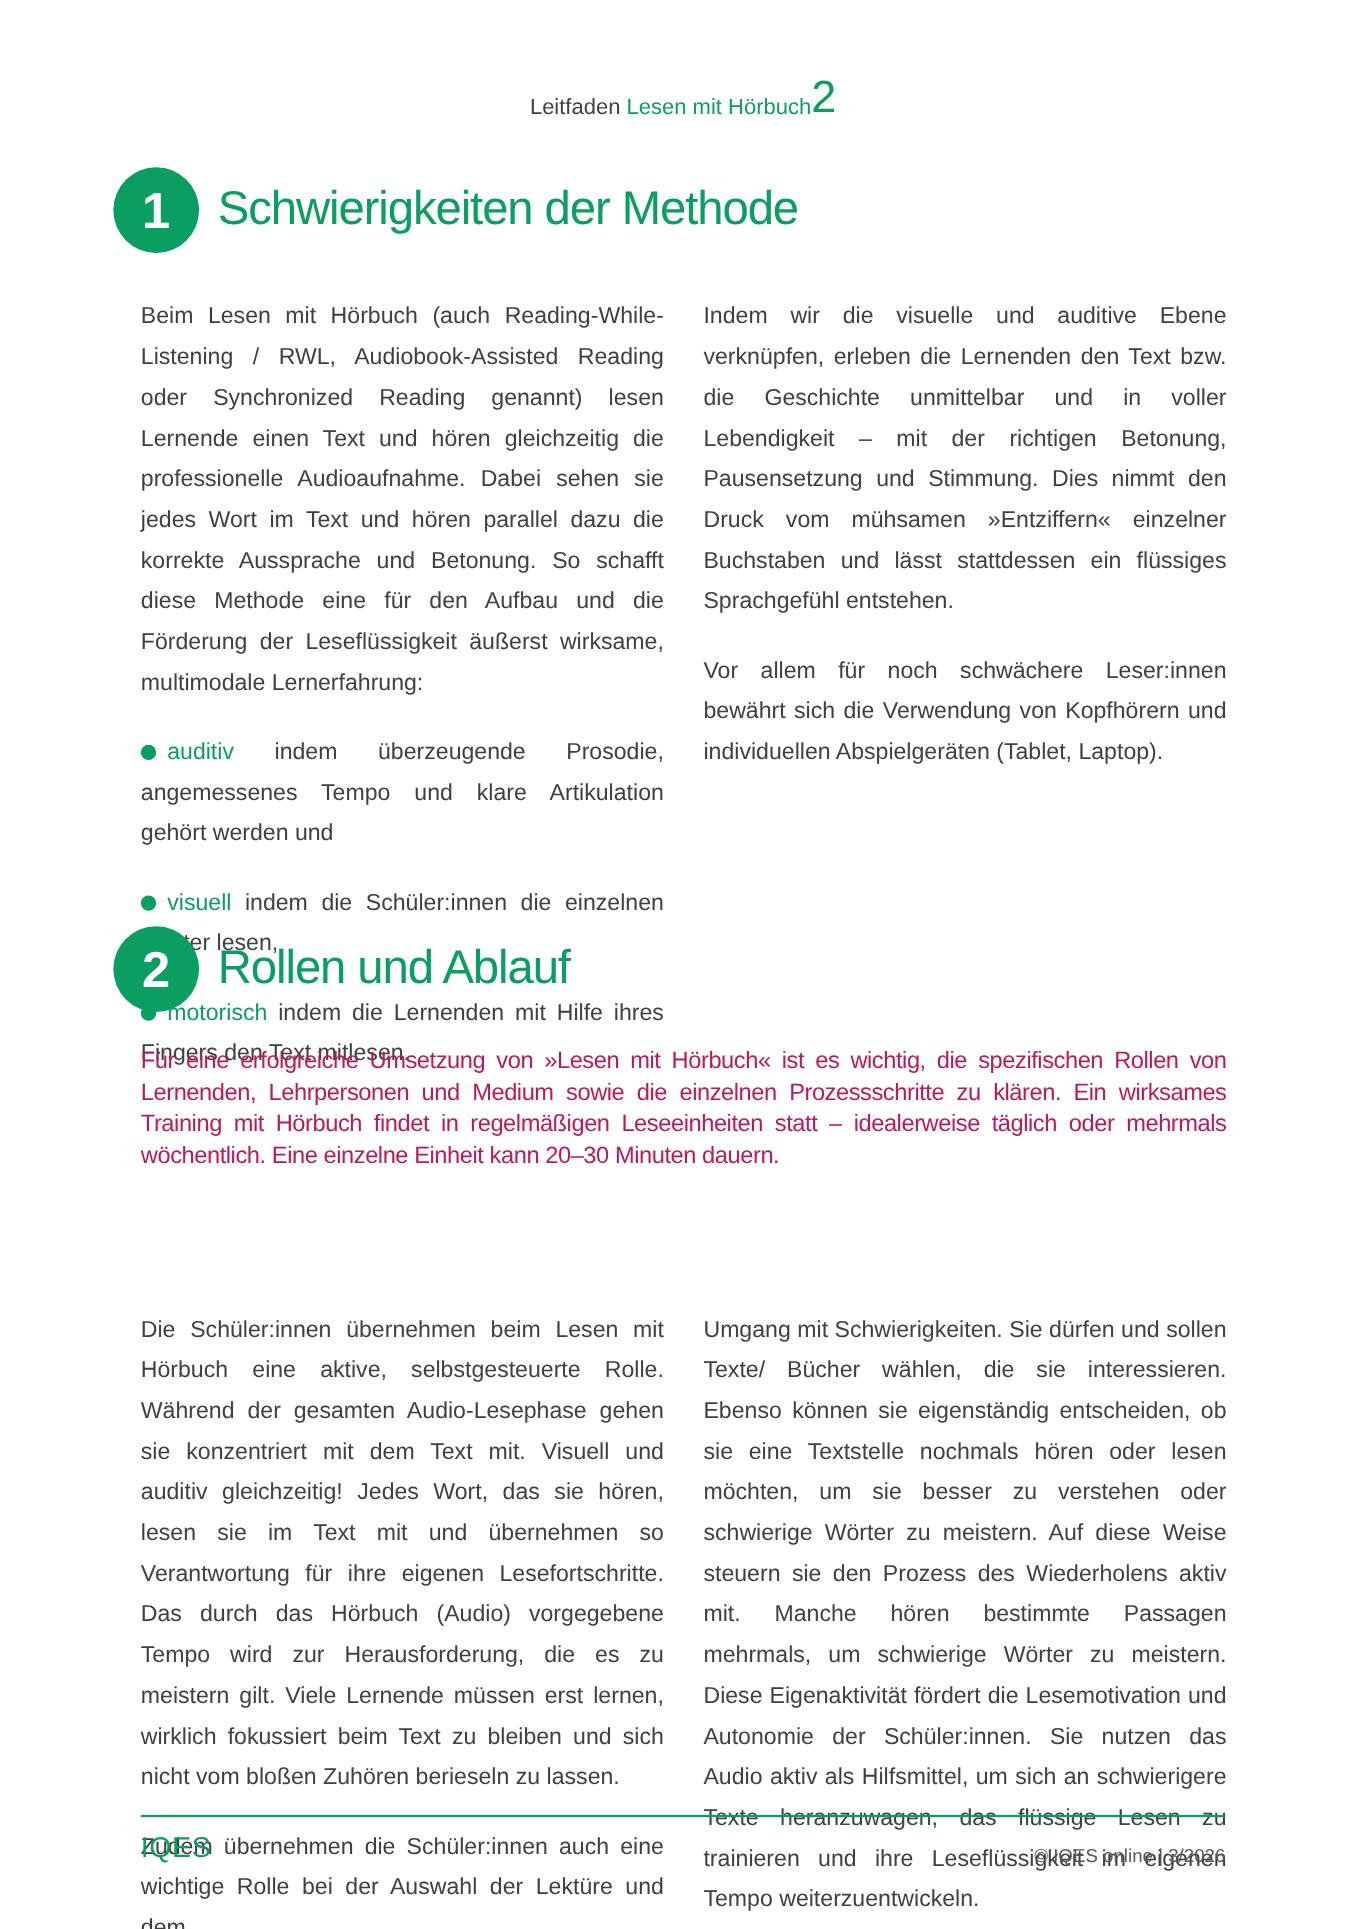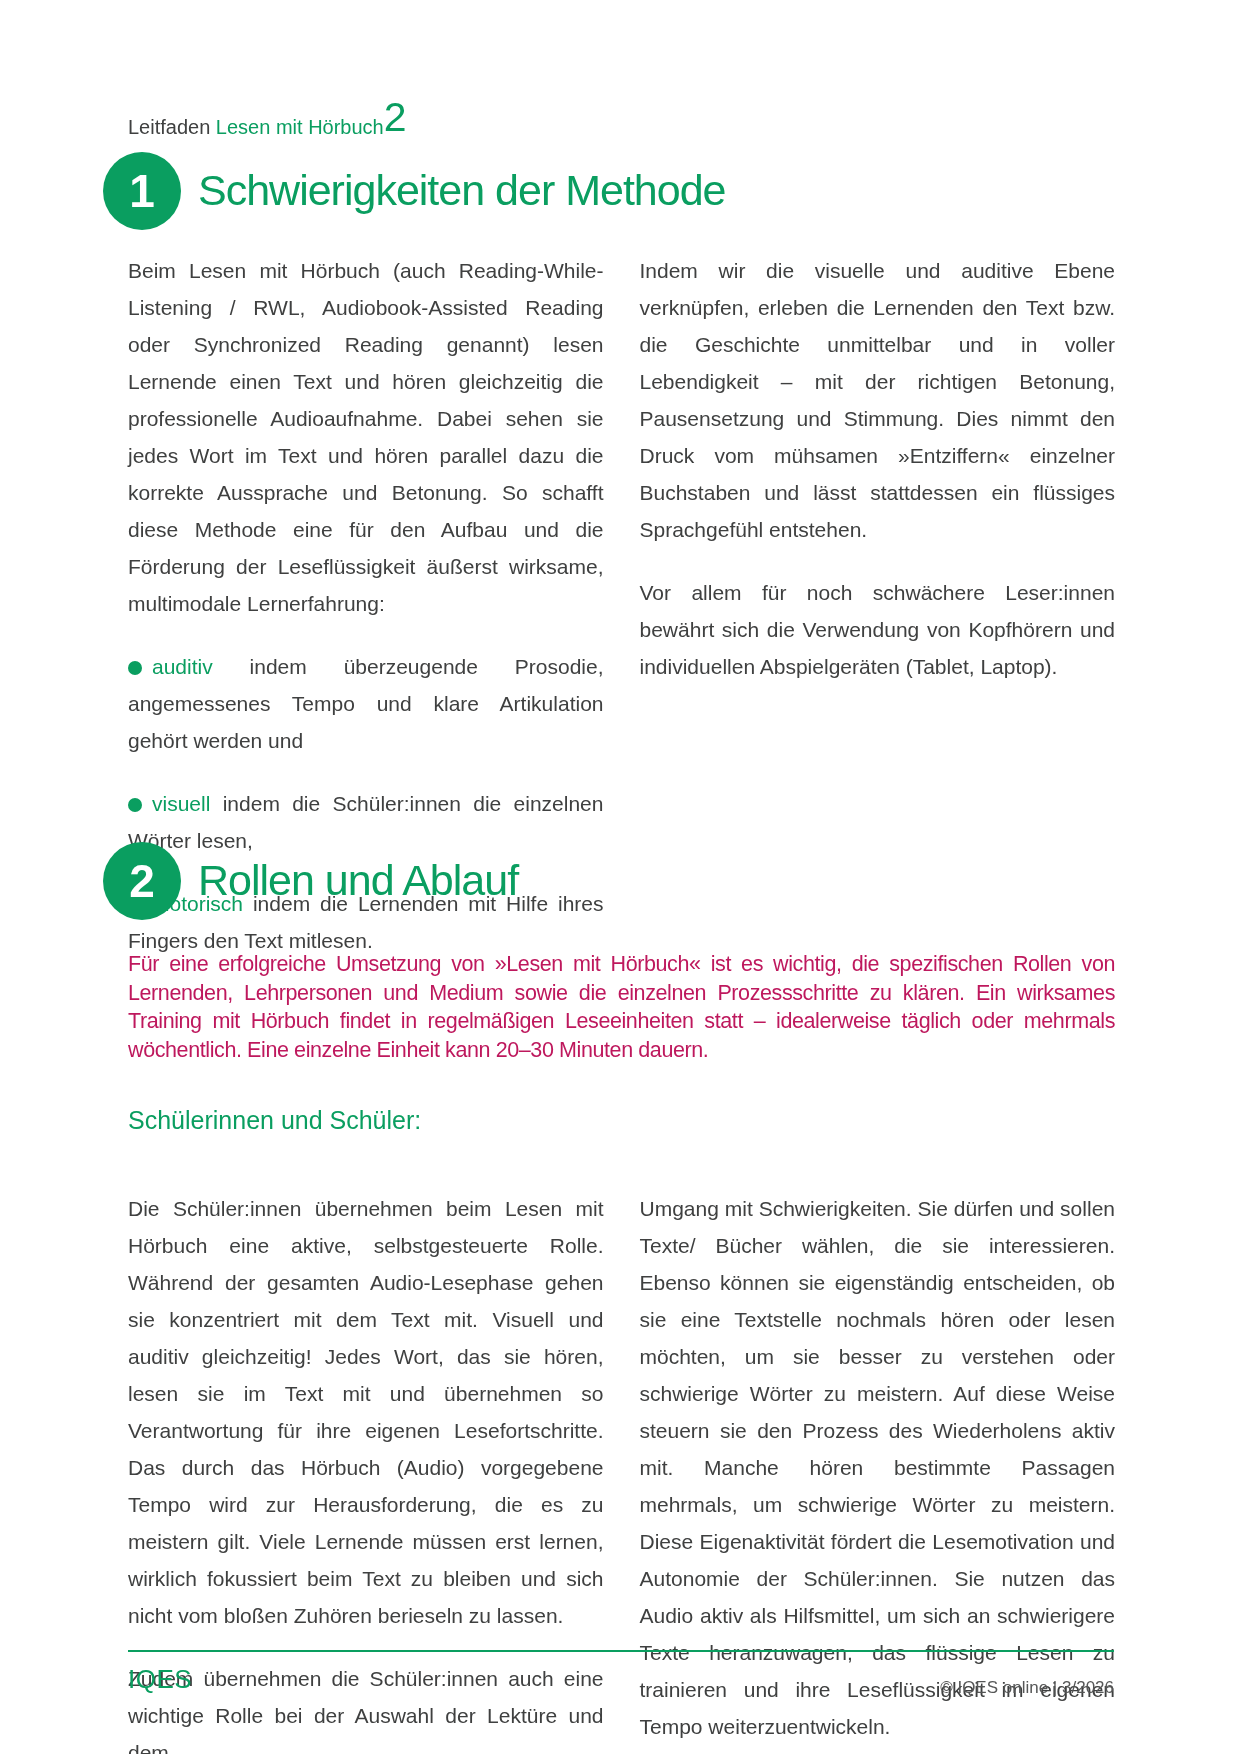--- a/index.html
+++ b/index.html
@@ -8,21 +8,21 @@
     position:relative;
     width:1240px; height:1754px;
     background:#ffffff;
     font-family:"Liberation Sans","DejaVu Sans",sans-serif;
     color:#3f4040;
     overflow:hidden;
   }
   
   .header {
     position:absolute; top:68px; left:128px; right:126px;
-    display:flex; justify-content:flex-start; align-items:flex-end;margin-top:29px;
+    display:flex; justify-content:center; align-items:flex-end;
   }
   .header .doc-label { font-size:20px; line-height:1.1; color:#3f4040; }
   .header .doc-label .green { color:#0a9e60; }
   .header .page-number { font-size:41px; line-height:1; color:#0a9e60; font-weight:400; }
 
   
   .section-heading {
     position:absolute; left:103px; right:126px;
     display:flex; align-items:center; gap:17px;
   }
@@ -95,42 +95,41 @@
       <span class="green">Lesen mit Hörbuch</span>
     </div>
     <div class="page-number">2</div>
   </div>
 
   <div class="section-heading" style="top:152px;">
     <div class="badge">1</div>
     <div class="section-title">Schwierigkeiten der Methode</div>
   </div>
 
-  <div class="two-col body-text" style="top:252px;">
+  <div class="two-col body-text" style="top:269px;">
     <div class="col">
       <p>Beim Lesen mit Hörbuch (auch Reading-While-Listening / RWL, Audiobook-Assisted Reading oder Synchronized Reading genannt) lesen Lernende einen Text und hören gleichzeitig die professionelle Audioaufnahme. Dabei sehen sie jedes Wort im Text und hören parallel dazu die korrekte Aussprache und Betonung. So schafft diese Methode eine für den Aufbau und die Förderung der Leseflüssigkeit äußerst wirksame, multimodale Lernerfahrung:</p>
       <p class="bullet"><span class="dot"></span><span class="kw">auditiv</span> <span>indem überzeugende Prosodie, angemessenes Tempo und klare Artikulation gehört werden und</span></p>
       <p class="bullet"><span class="dot"></span><span class="kw">visuell</span> <span>indem die Schüler:innen die einzelnen Wörter lesen,</span></p>
       <p class="bullet"><span class="dot"></span><span class="kw">motorisch</span> <span>indem die Lernenden mit Hilfe ihres Fingers den Text mitlesen.</span></p>
     </div>
     <div class="col">
       <p>Indem wir die visuelle und auditive Ebene verknüpfen, erleben die Lernenden den Text bzw. die Geschichte unmittelbar und in voller Lebendigkeit – mit der richtigen Betonung, Pausensetzung und Stimmung. Dies nimmt den Druck vom mühsamen »Entziffern« einzelner Buchstaben und lässt stattdessen ein flüssiges Sprachgefühl entstehen.</p>
       <p>Vor allem für noch schwächere Leser:innen bewährt sich die Verwendung von Kopfhörern und individuellen Abspielgeräten (Tablet, Laptop).</p>
     </div>
   </div>
 
   <div class="section-heading" style="top:842px;">
     <div class="badge">2</div>
     <div class="section-title">Rollen und Ablauf</div>
   </div>
 
   <div class="intro" style="top:950px;">Für eine erfolgreiche Umsetzung von »Lesen mit Hörbuch« ist es wichtig, die spezifischen Rollen von Lernenden, Lehrpersonen und Medium sowie die einzelnen Prozessschritte zu klären. Ein wirksames Training mit Hörbuch findet in regelmäßigen Leseeinheiten statt – idealerweise täglich oder mehrmals wöchentlich. Eine einzelne Einheit kann 20–30 Minuten dauern.</div>
 
   <div class="subheading" style="top:1104px;">
-    <div>Schülerinnen und Schüler:</div>
   </div>
 
   <div class="two-col body-text" style="top:1190px;">
     <div class="col">
       <p>Die Schüler:innen übernehmen beim Lesen mit Hörbuch eine aktive, selbstgesteuerte Rolle. Während der gesamten Audio-Lesephase gehen sie konzentriert mit dem Text mit. Visuell und auditiv gleichzeitig! Jedes Wort, das sie hören, lesen sie im Text mit und übernehmen so Verantwortung für ihre eigenen Lesefortschritte. Das durch das Hörbuch (Audio) vorgegebene Tempo wird zur Herausforderung, die es zu meistern gilt. Viele Lernende müssen erst lernen, wirklich fokussiert beim Text zu bleiben und sich nicht vom bloßen Zuhören berieseln zu lassen.</p>
       <p>Zudem übernehmen die Schüler:innen auch eine wichtige Rolle bei der Auswahl der Lektüre und dem</p>
     </div>
     <div class="col">
       <p>Umgang mit Schwierigkeiten. Sie dürfen und sollen Texte/ Bücher wählen, die sie interessieren. Ebenso können sie eigenständig entscheiden, ob sie eine Textstelle nochmals hören oder lesen möchten, um sie besser zu verstehen oder schwierige Wörter zu meistern. Auf diese Weise steuern sie den Prozess des Wiederholens aktiv mit. Manche hören bestimmte Passagen mehrmals, um schwierige Wörter zu meistern. Diese Eigenaktivität fördert die Lesemotivation und Autonomie der Schüler:innen. Sie nutzen das Audio aktiv als Hilfsmittel, um sich an schwierigere Texte heranzuwagen, das flüssige Lesen zu trainieren und ihre Leseflüssigkeit im eigenen Tempo weiterzuentwickeln.</p>
     </div>

